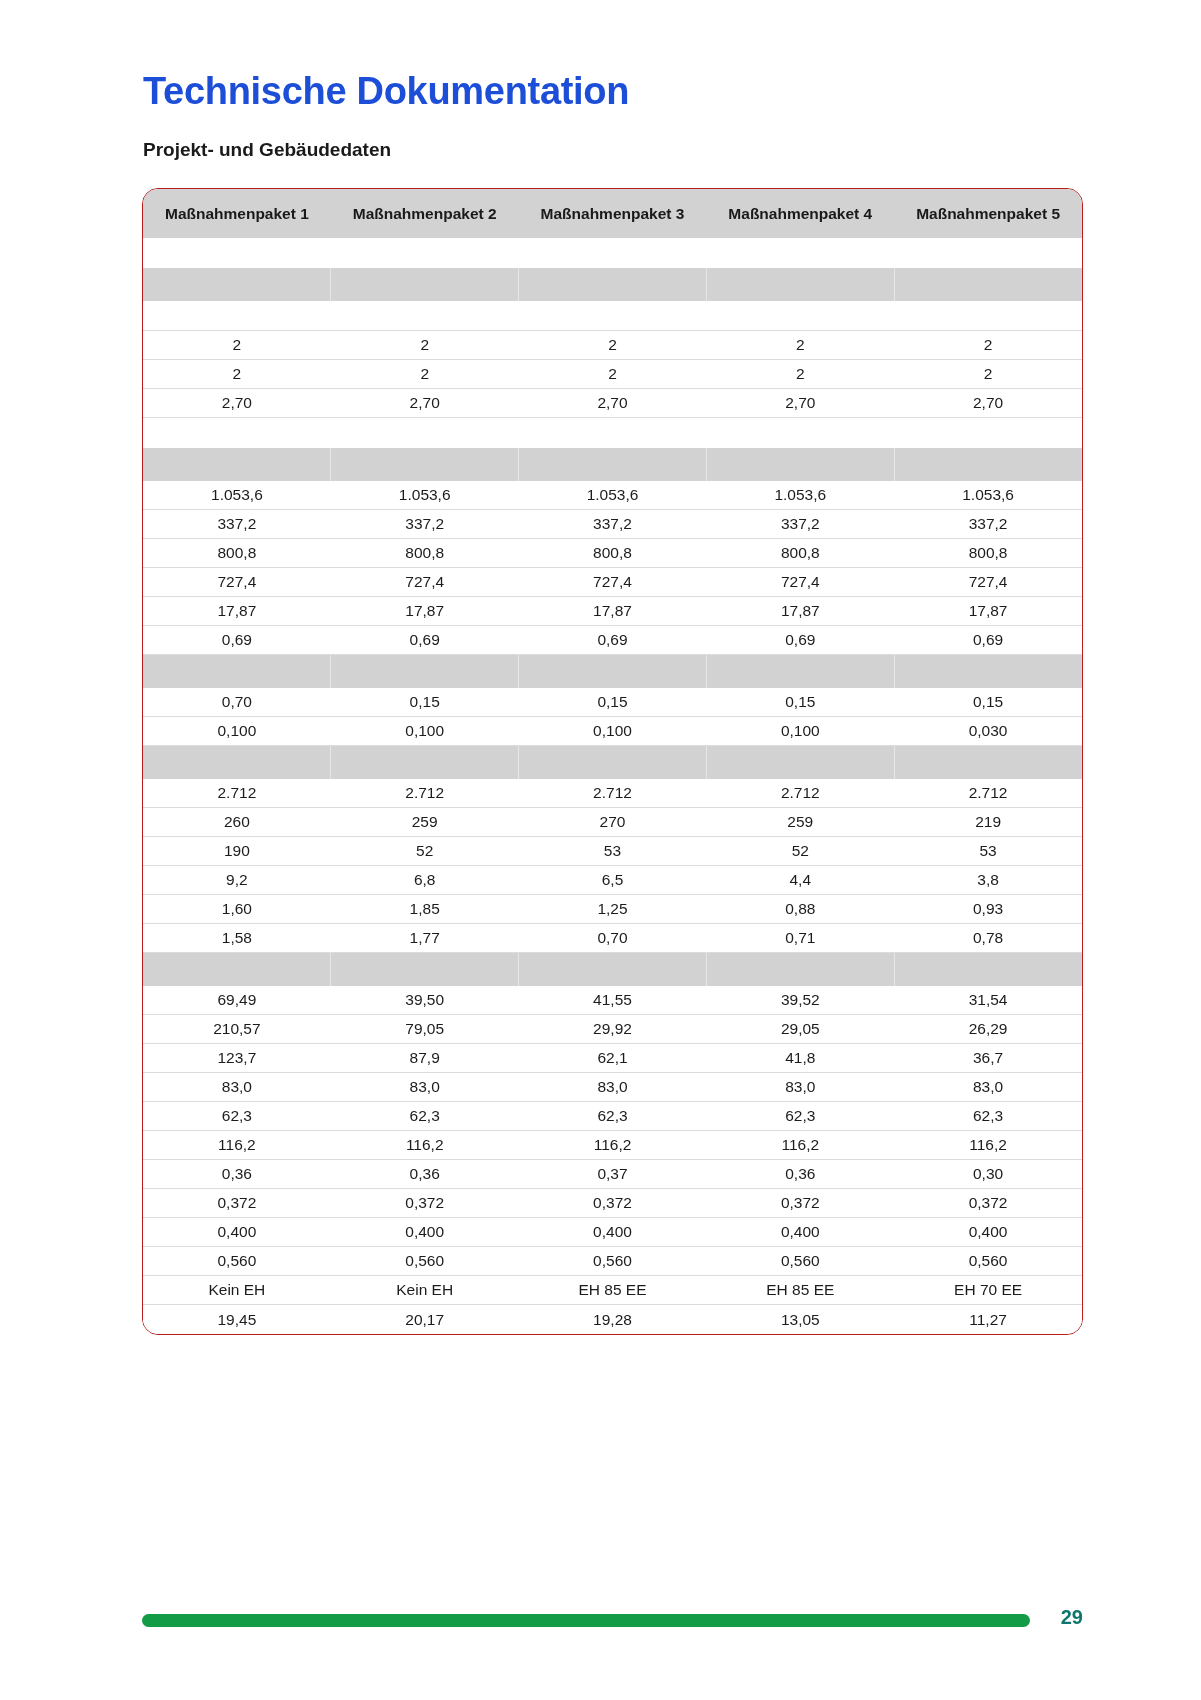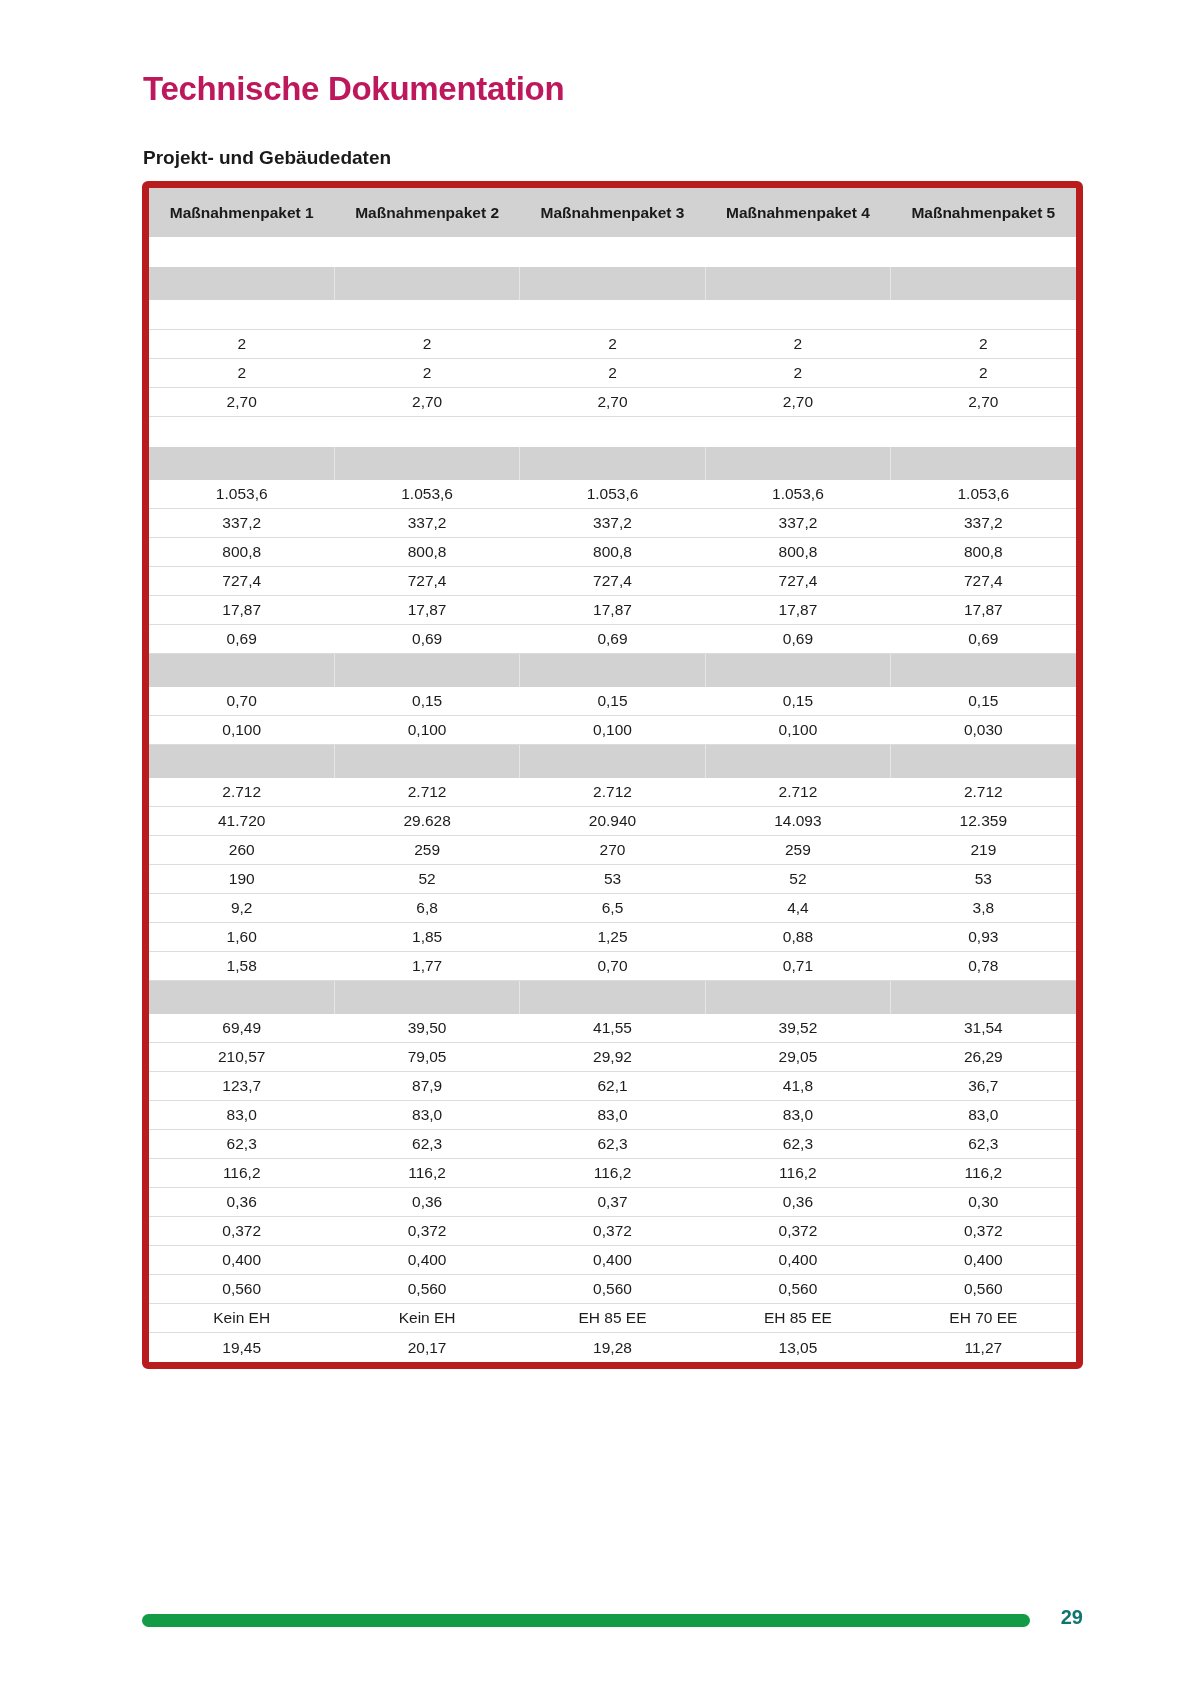--- a/index.html
+++ b/index.html
@@ -7,30 +7,30 @@
   body {
     width: 1201px; height: 1700px; position: relative;
     font-family: "Liberation Sans", sans-serif;
     color: #1b1b1b;
     overflow: hidden;
   }
   .page { position: absolute; inset: 0; background: #ffffff; }
 
   .title {
     position: absolute; left: 143px; top: 70px;
-    font-size: 33px; font-weight: 700; letter-spacing: -0.3px; color: #be185d;
+    font-size: 38px; font-weight: 700; letter-spacing: -0.3px; color: #1d4ed8;
   }
   .subtitle {
-    position: absolute; left: 143px; top: 147px;
+    position: absolute; left: 143px; top: 139px;
     font-size: 19px; font-weight: 700; color: #1a1a1a;
   }
 
   .table {
-    position: absolute; left: 142px; top: 181px; width: 941px;
-    border: 7px solid #b91c1c; border-radius: 6px;
+    position: absolute; left: 142px; top: 188px; width: 941px;
+    border: 1px solid #b91c1c; border-radius: 16px;
     overflow: hidden; background: #ffffff;
   }
   .thead { display: flex; height: 49px; background: var(--band, #d2d2d2); }
   .th {
     flex: 1 1 0; display: flex; align-items: center; justify-content: center;
     font-weight: 700; font-size: 15.5px; color: #1a1a1a;
   }
   .row { display: flex; width: 100%; }
   .row-spacer { height: 30px; background: #ffffff; }
   .row-band   { height: 33px; background: var(--band, #d2d2d2); }
@@ -178,27 +178,20 @@
           <div class="cell"></div>
         </div>
         <div class="row row-values bb">
           <div class="cell">2.712</div>
           <div class="cell">2.712</div>
           <div class="cell">2.712</div>
           <div class="cell">2.712</div>
           <div class="cell">2.712</div>
         </div>
         <div class="row row-values bb">
-          <div class="cell">41.720</div>
-          <div class="cell">29.628</div>
-          <div class="cell">20.940</div>
-          <div class="cell">14.093</div>
-          <div class="cell">12.359</div>
-        </div>
-        <div class="row row-values bb">
           <div class="cell">260</div>
           <div class="cell">259</div>
           <div class="cell">270</div>
           <div class="cell">259</div>
           <div class="cell">219</div>
         </div>
         <div class="row row-values bb">
           <div class="cell">190</div>
           <div class="cell">52</div>
           <div class="cell">53</div>

